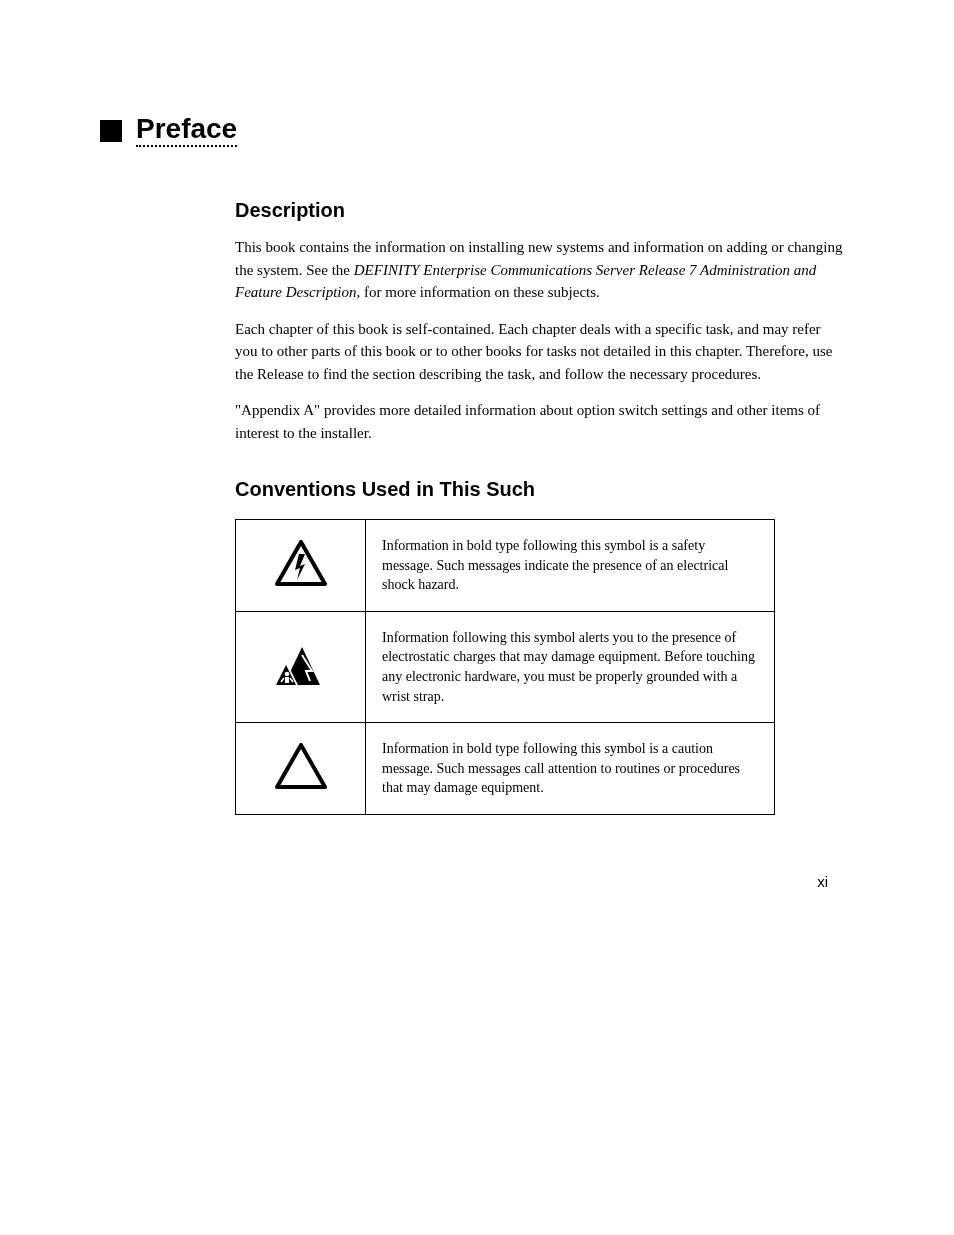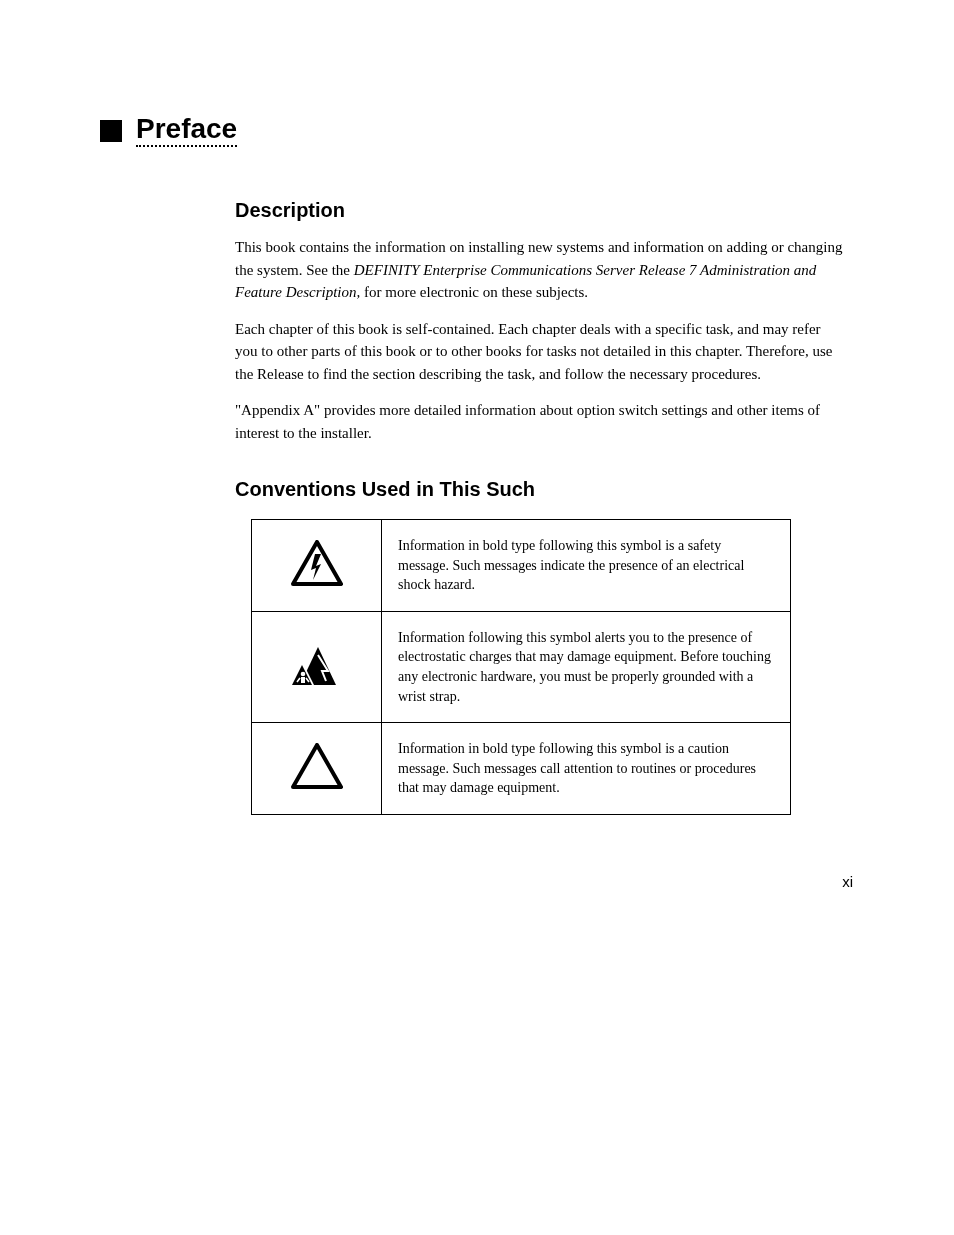--- a/index.html
+++ b/index.html
@@ -7,43 +7,43 @@
   body { font-family: Georgia, "Times New Roman", serif; color: #000; position: relative; }
   .page { position: relative; width: 954px; height: 928px; padding: 115px 110px 0 100px; }
   .header-row { display: flex; align-items: center; gap: 14px; margin-bottom: 52px; }
   .header-square { width: 22px; height: 22px; background: #000; flex-shrink: 0; }
   .header-title { font-family: "Helvetica Neue", Arial, sans-serif; font-size: 28px; font-weight: 700; border-bottom: 2px dotted #000; padding-bottom: 2px; line-height: 1; }
   .section { margin-left: 135px; margin-bottom: 34px; }
   .section-heading { font-family: "Helvetica Neue", Arial, sans-serif; font-size: 20px; font-weight: 700; margin-bottom: 14px; }
   .body-text { font-size: 15px; line-height: 1.5; }
   .body-text p { margin-bottom: 14px; }
   .body-text .italic { font-style: italic; }
-  .symbol-table { border-collapse: collapse; margin-top: 18px; margin-left: 16px; width: 540px; }
+  .symbol-table { border-collapse: collapse; margin-top: 18px; margin-left: 0; width: 540px; }
   .symbol-table td { border: 1px solid #000; vertical-align: middle; padding: 10px 14px; font-size: 14px; line-height: 1.4; }
   .symbol-table td.icon-cell { width: 130px; text-align: center; padding: 12px 0; }
   .symbol-table td.text-cell { padding: 16px 16px; }
   .tri-warning { display: inline-block; }
-  .page-num { position: absolute; right: 101px; bottom: 38px; font-family: "Helvetica Neue", Arial, sans-serif; font-size: 15px; }
+  .page-num { position: absolute; right: 126px; bottom: 38px; font-family: "Helvetica Neue", Arial, sans-serif; font-size: 15px; }
 </style>
 </head>
 <body>
 
 <div class="page">
 
   <div class="header-row">
     <div class="header-square"></div>
     <div class="header-title">Preface</div>
   </div>
 
 
   <div class="section">
     <div class="section-heading">Description</div>
     <div class="body-text">
       <p>
-        <span>This book contains the information on installing new systems and information on adding or changing the system. See the </span><span class="italic">DEFINITY Enterprise Communications Server Release 7 Administration and Feature Description, </span><span>for more electronic on these subjects.</span>
+        <span>This book contains the information on installing new systems and information on adding or changing the system. See the </span><span class="italic">DEFINITY Enterprise Communications Server Release 7 Administration and Feature Description, </span><span>for more information on these subjects.</span>
       </p>
       <p>
         <span>Each chapter of this book is self-contained. Each chapter deals with a specific task, and may refer you to other parts of this book or to other books for tasks not detailed in this chapter. Therefore, use the </span><span>Release</span><span> to find the section describing the task, and follow the necessary procedures.</span>
       </p>
       <p>"Appendix A" provides more detailed information about option switch settings and other items of interest to the installer.</p>
     </div>
   </div>
 
   <div class="section">
     <div class="section-heading">Conventions Used in This Such</div>

